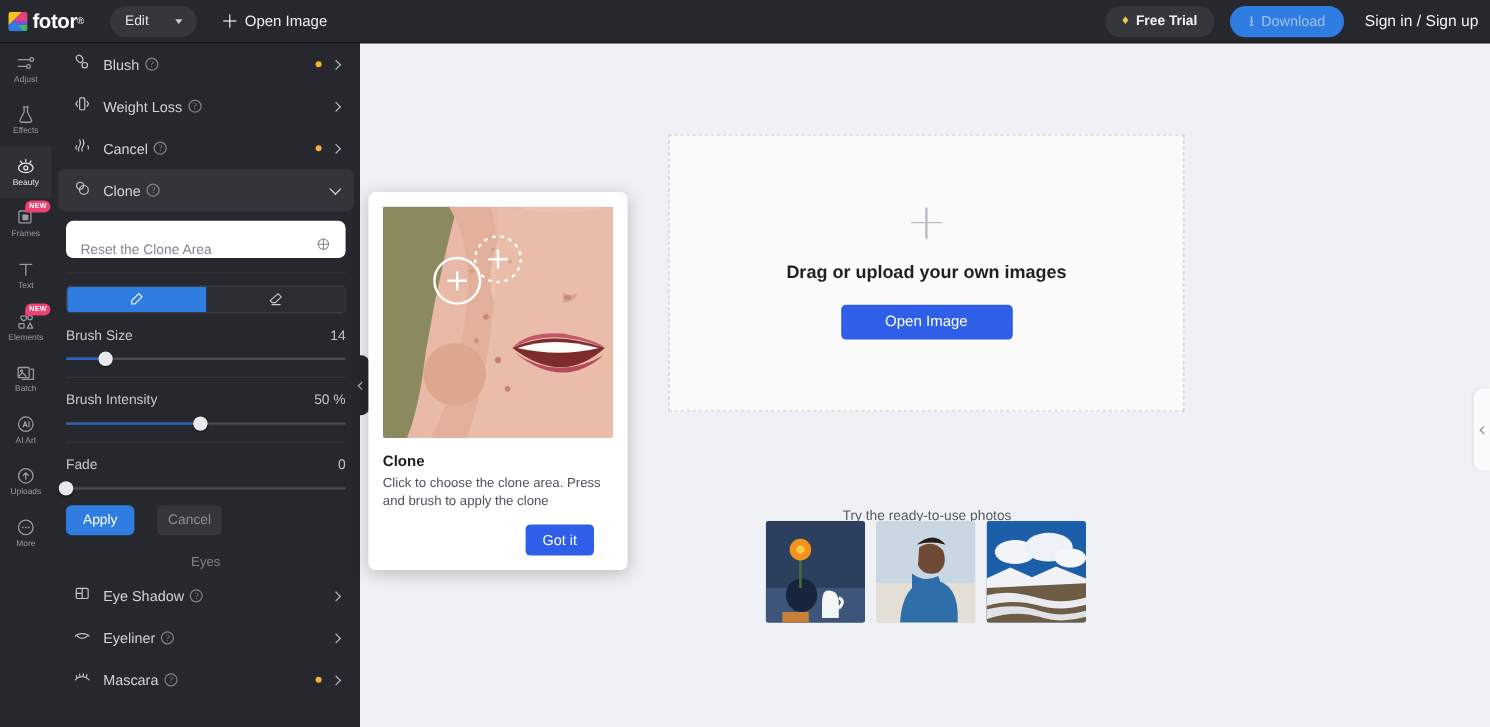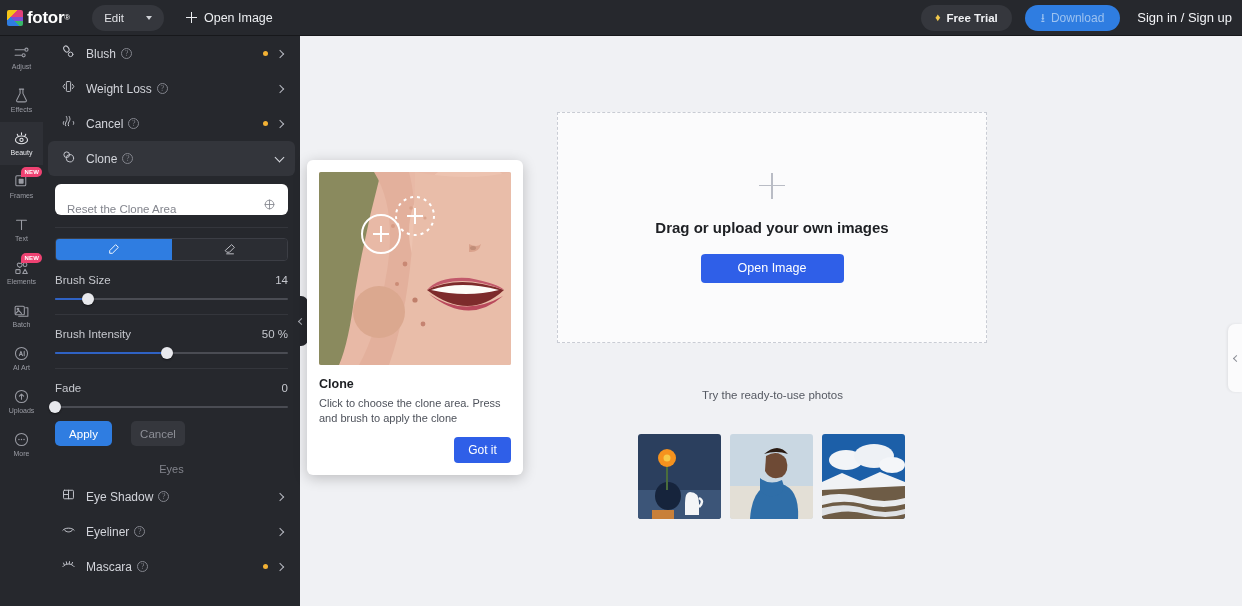--- a/index.html
+++ b/index.html
@@ -206,21 +206,21 @@
   .plus-big::before { left: 0; top: 12px; width: 26px; height: 1.6px; }
   .plus-big::after { top: 0; left: 12px; height: 26px; width: 1.6px; }
   .dz-title { color: #1e2024; font-size: 15px; font-weight: 700; }
   .dz-btn {
     margin-top: 18px; width: 143px; height: 29px; border-radius: 4px;
     background: #2f5fe8; color: #fff; font-size: 12.5px;
     display: flex; align-items: center; justify-content: center; cursor: pointer;
   }
 
   .ready-title {
-    position: absolute; left: 300px; top: 353px; width: 345px;
+    position: absolute; left: 300px; top: 388px; width: 345px;
     text-align: center; color: #555962; font-size: 11.5px;
   }
   .thumbs { position: absolute; left: 338px; top: 398px; display: flex; gap: 9px; }
   .thumb { width: 83px; height: 85px; border-radius: 3px; cursor: pointer; overflow: hidden; position: relative; }
 
   
   #right-handle {
     position: absolute; right: 0; top: 288px; width: 14px; height: 68px;
     background: #fbfbfc; border-radius: 7px 0 0 7px; z-index: 21;
     display: flex; align-items: center; justify-content: center; cursor: pointer;
@@ -237,21 +237,21 @@
     background: #ffffff; border-radius: 6px; z-index: 50;
     box-shadow: 0 3px 14px rgba(0,0,0,.22);
     padding: 12px;
   }
   #tip-img {
     width: 192px; height: 193px; border-radius: 2px; position: relative; overflow: hidden;
   }
   .tip-title { color: #1b1d21; font-size: 12.5px; font-weight: 700; margin-top: 12px; }
   .tip-body { color: #4e525b; font-size: 11px; line-height: 15px; margin-top: 5px; }
   .gotit {
-    position: absolute; right: 12px; bottom: 12px;
+    position: absolute; right: 28px; bottom: 12px;
     width: 57px; height: 26px; border-radius: 4px; background: #2f5fe8;
     color: #fff; font-size: 12px; display: flex; align-items: center;
     justify-content: center; cursor: pointer;
   }
 </style>
 </head>
 <body>
 
 <div id="app">
 

